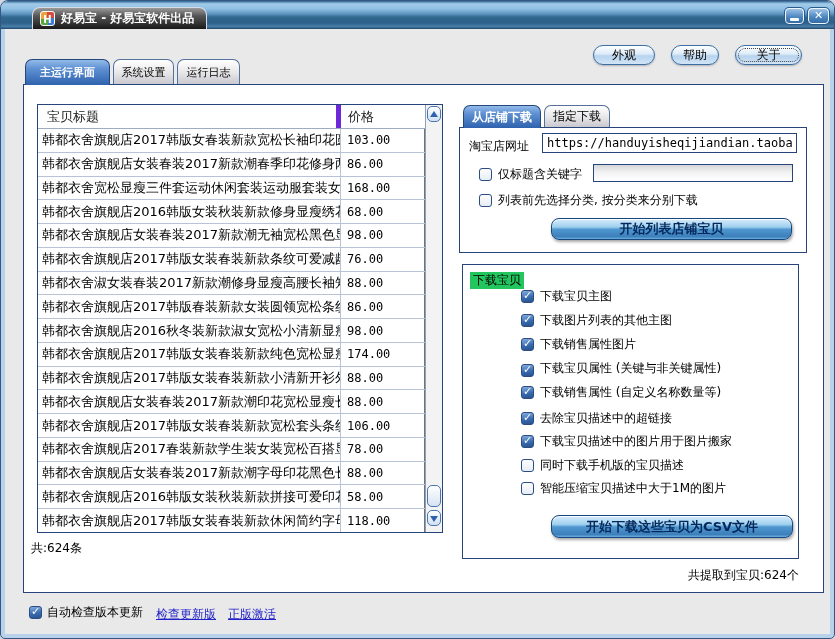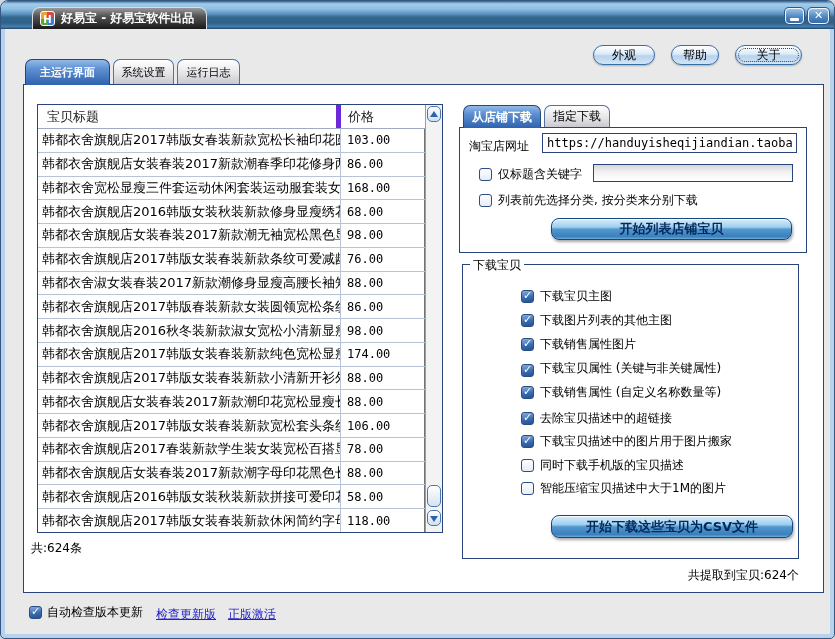--- a/index.html
+++ b/index.html
@@ -99,21 +99,21 @@
     background:linear-gradient(180deg,#ffffff 0%,#e6e6e8 55%,#c8c8cf 100%);
     font-size:12px;display:flex;align-items:center;justify-content:center;cursor:pointer;
   }
   .ptab.selected{
     height:23px;
     background:linear-gradient(180deg,#93bbe9 0%,#5e90d2 35%,#2f62ae 100%);
     color:#fff;font-weight:bold;border-color:#24477e;
   }
   .group1{position:absolute;left:458px;top:126px;width:348px;height:126px;border:1px solid #27457c;background:#fff;z-index:3;}
   .group2{position:absolute;left:461px;top:263px;width:337px;height:295px;border:1px solid #27457c;background:#fff;z-index:3;}
-  .legend{position:absolute;left:469px;top:256px;background:#ffffff;padding:0 3px;font-size:12px;z-index:4;}
+  .legend{position:absolute;left:469px;top:271px;background:#22c55e;padding:0 3px;font-size:12px;z-index:4;}
   .flabel{position:absolute;font-size:12px;z-index:4;}
   .url-input{
     position:absolute;left:541px;top:132px;width:255px;height:20px;z-index:4;
     border:1px solid #27457c;background:#fff;padding:0 4px;
     font-family:"DejaVu Sans Mono",monospace;font-size:12px;color:#000;
   }
   .kw-input{
     position:absolute;left:592px;top:163px;width:200px;height:18px;z-index:4;
     border:1px solid #27457c;padding:0 4px;font-size:12px;
     background:linear-gradient(180deg,#d6d6d6 0%,#f2f2f2 45%,#ffffff 100%);

